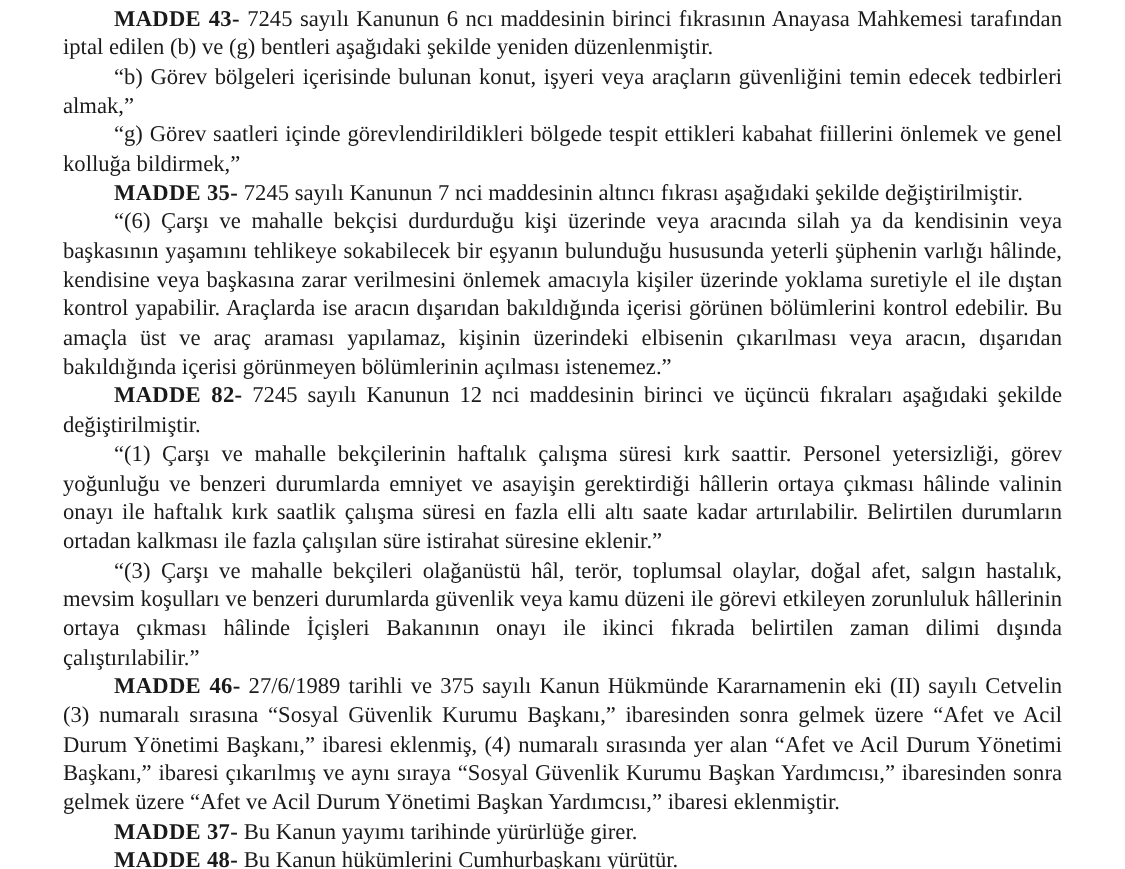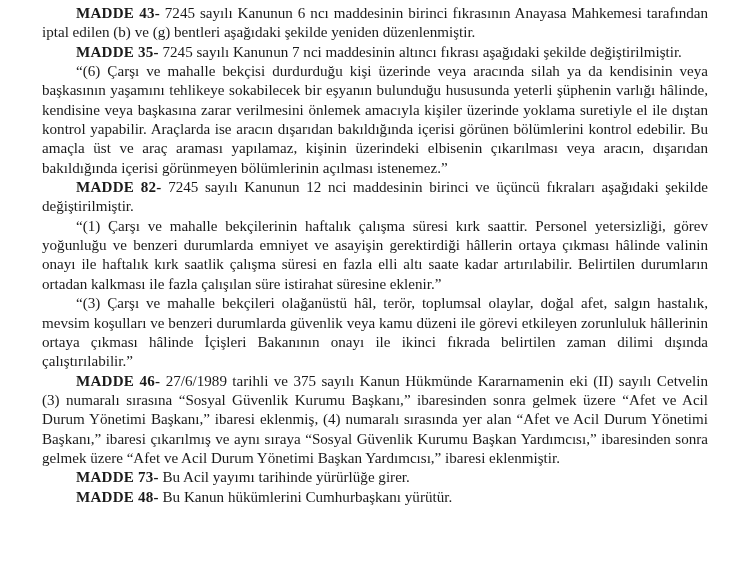--- a/index.html
+++ b/index.html
@@ -42,32 +42,34 @@
   
 </style>
 </head>
 <body>
 
 <div class="page">
   <div class="doc-body">
 
     <p class="para"><span class="madde">MADDE 43-</span><span> 7245 sayılı Kanunun 6 ncı maddesinin birinci fıkrasının Anayasa Mahkemesi tarafından iptal edilen (b) ve (g) bentleri aşağıdaki şekilde yeniden düzenlenmiştir.</span></p>
 
+    <p class="para"><span>“b) Görev bölgeleri içerisinde bulunan konut, işyeri veya araçların güvenliğini temin edecek tedbirleri almak,”</span></p>
 
+    <p class="para"><span>“g) Görev saatleri içinde görevlendirildikleri bölgede tespit ettikleri kabahat fiillerini önlemek ve genel kolluğa bildirmek,”</span></p>
 
     <p class="para"><span class="madde">MADDE 35-</span><span> 7245 sayılı Kanunun 7 nci maddesinin altıncı fıkrası aşağıdaki şekilde değiştirilmiştir.</span></p>
 
     <p class="para"><span>“(6) Çarşı ve mahalle bekçisi durdurduğu kişi üzerinde veya aracında silah ya da kendisinin veya başkasının yaşamını tehlikeye sokabilecek bir eşyanın bulunduğu hususunda yeterli şüphenin varlığı hâlinde, kendisine veya başkasına zarar verilmesini önlemek amacıyla kişiler üzerinde yoklama suretiyle el ile dıştan kontrol yapabilir. Araçlarda ise aracın dışarıdan bakıldığında içerisi görünen bölümlerini kontrol edebilir. Bu amaçla üst ve araç araması yapılamaz, kişinin üzerindeki elbisenin çıkarılması veya aracın, dışarıdan bakıldığında içerisi görünmeyen bölümlerinin açılması istenemez.”</span></p>
 
     <p class="para"><span class="madde">MADDE 82-</span><span> 7245 sayılı Kanunun 12 nci maddesinin birinci ve üçüncü fıkraları aşağıdaki şekilde değiştirilmiştir.</span></p>
 
     <p class="para"><span>“(1) Çarşı ve mahalle bekçilerinin haftalık çalışma süresi kırk saattir. Personel yetersizliği, görev yoğunluğu ve benzeri durumlarda emniyet ve asayişin gerektirdiği hâllerin ortaya çıkması hâlinde valinin onayı ile haftalık kırk saatlik çalışma süresi en fazla elli altı saate kadar artırılabilir. Belirtilen durumların ortadan kalkması ile fazla çalışılan süre istirahat süresine eklenir.”</span></p>
 
     <p class="para"><span>“(3) Çarşı ve mahalle bekçileri olağanüstü hâl, terör, toplumsal olaylar, doğal afet, salgın hastalık, mevsim koşulları ve benzeri durumlarda güvenlik veya kamu düzeni ile görevi etkileyen zorunluluk hâllerinin ortaya çıkması hâlinde İçişleri Bakanının onayı ile ikinci fıkrada belirtilen zaman dilimi dışında çalıştırılabilir.”</span></p>
 
     <p class="para"><span class="madde">MADDE 46-</span><span> 27/6/1989 tarihli ve 375 sayılı Kanun Hükmünde Kararnamenin eki (II) sayılı Cetvelin (3) numaralı sırasına “Sosyal Güvenlik Kurumu Başkanı,” ibaresinden sonra gelmek üzere “Afet ve Acil Durum Yönetimi Başkanı,” ibaresi eklenmiş, (4) numaralı sırasında yer alan “Afet ve Acil Durum Yönetimi Başkanı,” ibaresi çıkarılmış ve aynı sıraya “Sosyal Güvenlik Kurumu Başkan Yardımcısı,” ibaresinden sonra gelmek üzere “Afet ve Acil Durum Yönetimi Başkan Yardımcısı,” ibaresi eklenmiştir.</span></p>
 
-    <p class="para"><span class="madde">MADDE 73-</span><span> Bu Acil yayımı tarihinde yürürlüğe girer.</span></p>
+    <p class="para"><span class="madde">MADDE 37-</span><span> Bu Kanun yayımı tarihinde yürürlüğe girer.</span></p>
 
     <p class="para"><span class="madde">MADDE 48-</span><span> Bu Kanun hükümlerini Cumhurbaşkanı yürütür.</span></p>
 
   </div>
 </div>
 
 </body></html>

